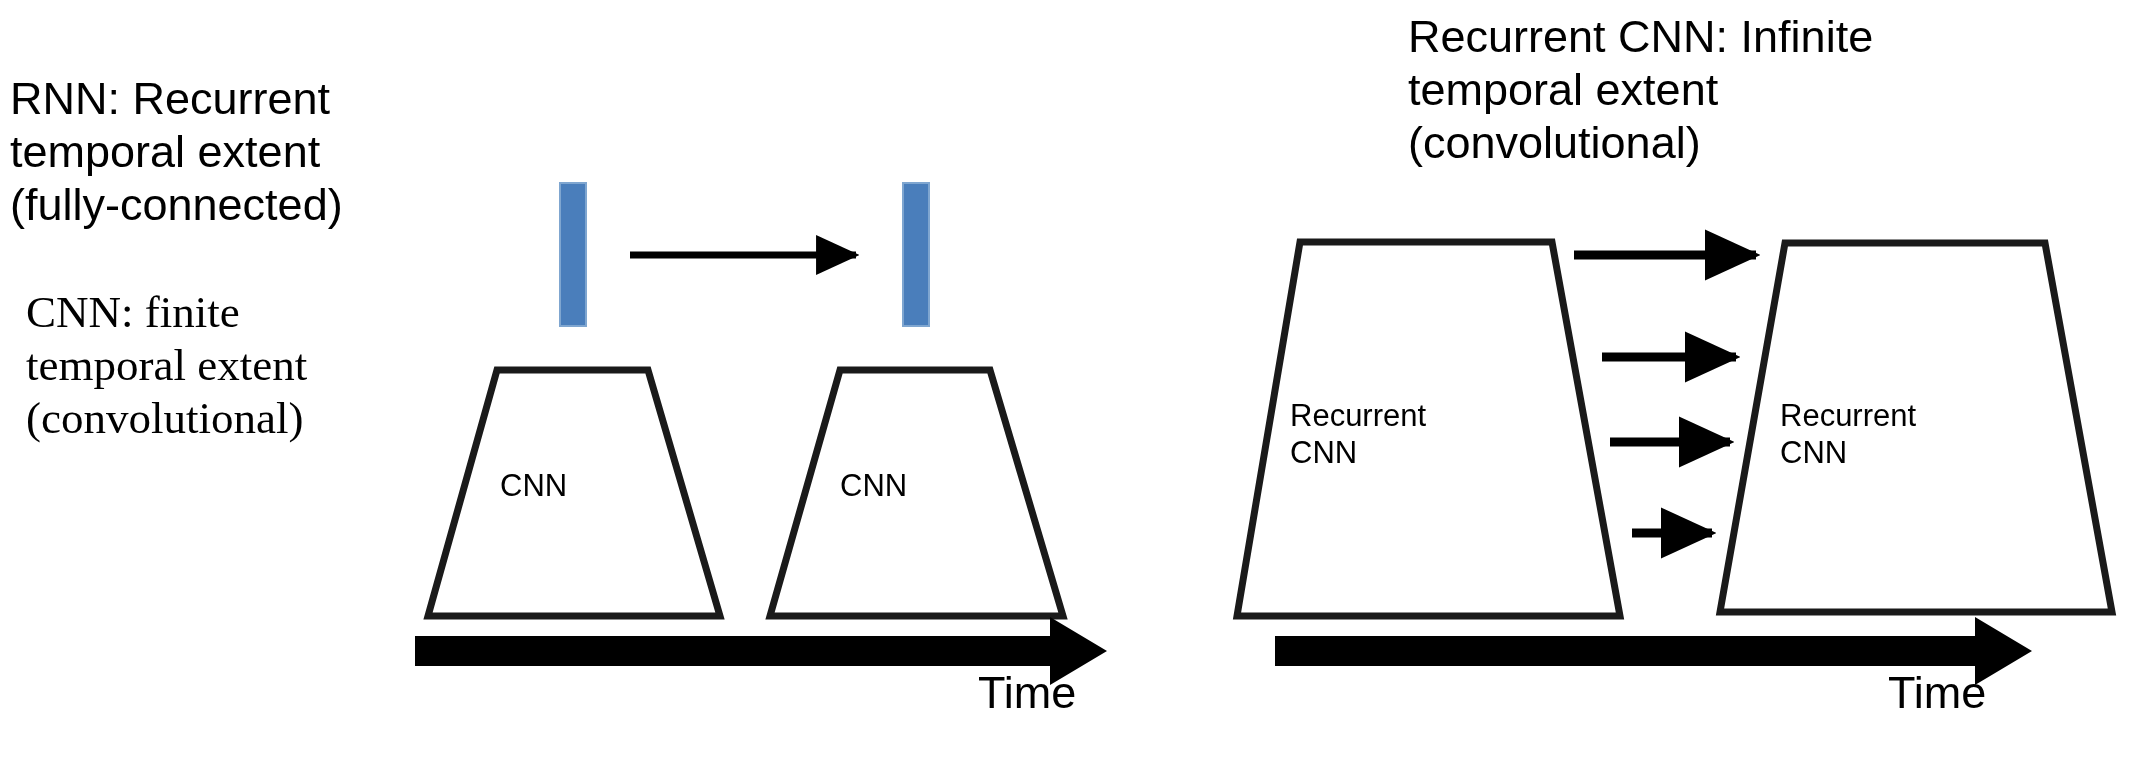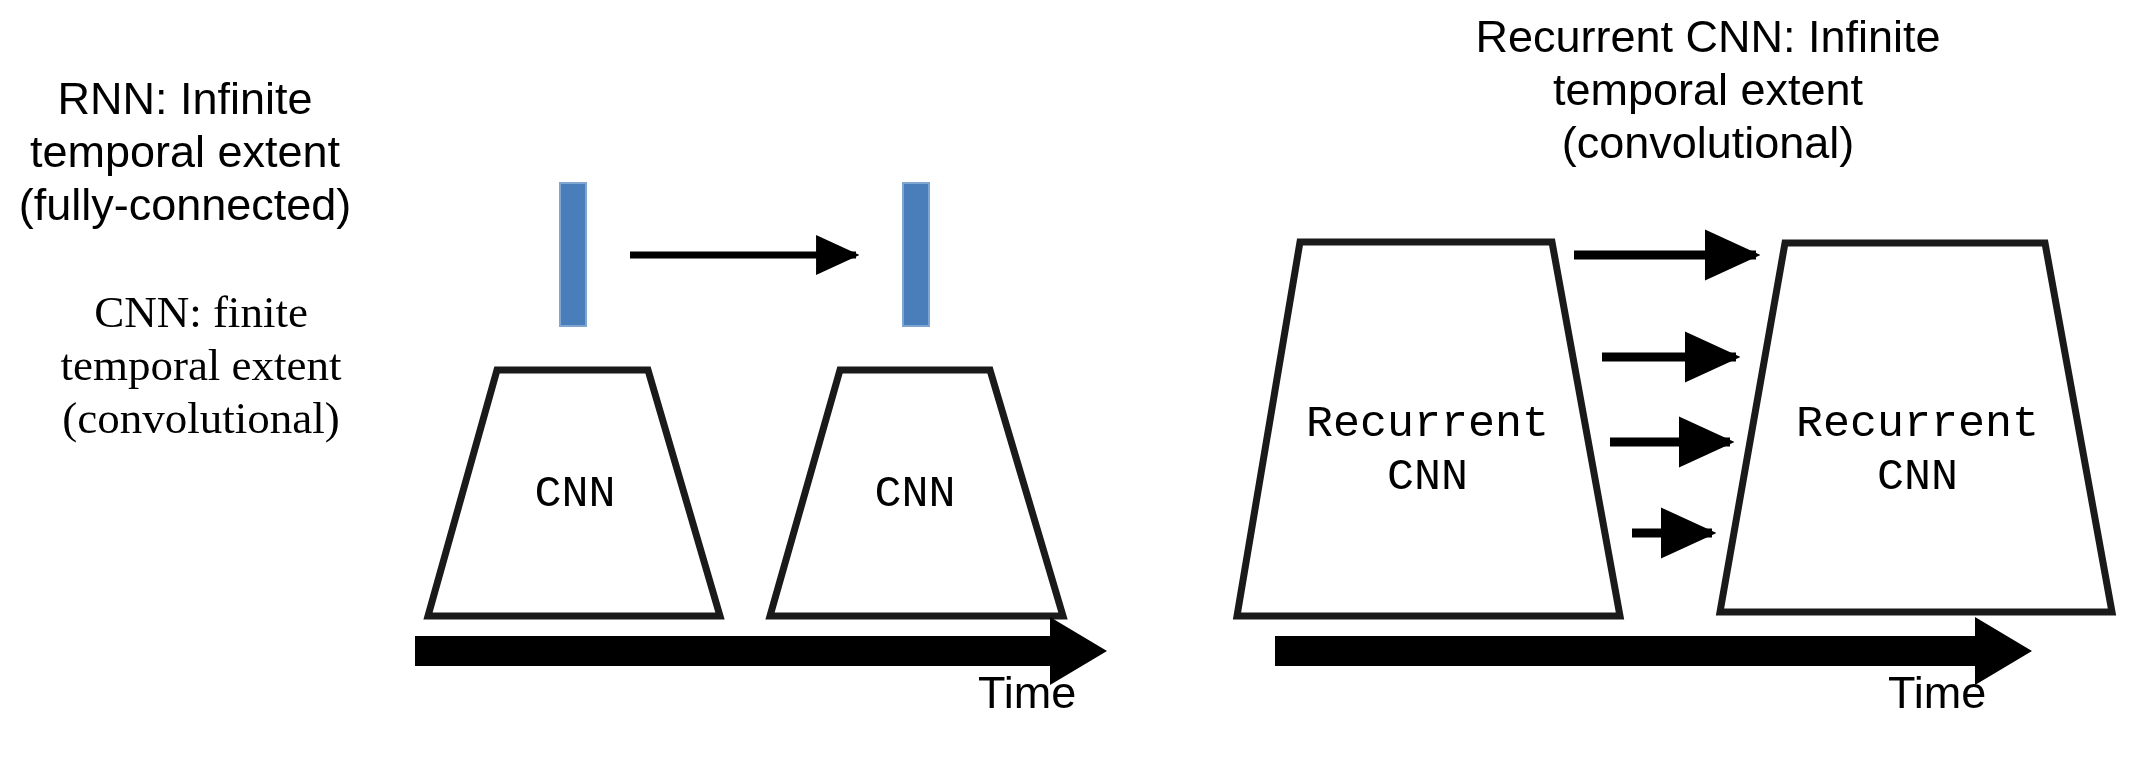--- a/index.html
+++ b/index.html
@@ -27,29 +27,28 @@
     height: 758px;
   }
   .txt {
     position: absolute;
     color: #000000;
     font-family: "Liberation Sans", sans-serif;
     white-space: pre;
     line-height: 1.18;
   }
   .caption {
-    text-align: center;
+    text-align: left;
     font-size: 45px;
     font-weight: 400;
   }
   .shape-label {
-    text-align: center;
-    font-size: 45px;
+    text-align: left;
+    font-size: 31px;
     font-weight: 400;
-    font-family: Liberation Mono, monospace;
   }
   .axis-label {
     font-size: 45px;
     font-weight: 400;
     margin-left: 28px;
   }
   
   #cap-rnn  { left: 10px;  top: 72px;  width: 350px; }
   #cap-cnn  { left: 26px;  top: 286px; width: 350px; font-family: Liberation Serif, serif; }
   
@@ -93,21 +92,21 @@
     <polygon points="1785,243 2045,243 2112,612 1720,612" fill="#ffffff" stroke="#1a1a1a" stroke-width="7" stroke-linejoin="miter"></polygon>
 
     <line x1="1574" y1="255" x2="1756" y2="255" stroke="#000000" stroke-width="9" marker-end="url(#arrowThin)"></line>
     <line x1="1602" y1="357" x2="1736" y2="357" stroke="#000000" stroke-width="9" marker-end="url(#arrowThin)"></line>
     <line x1="1610" y1="442" x2="1730" y2="442" stroke="#000000" stroke-width="9" marker-end="url(#arrowThin)"></line>
     <line x1="1632" y1="533" x2="1712" y2="533" stroke="#000000" stroke-width="9" marker-end="url(#arrowThin)"></line>
 
     <polygon points="1275,636 1975,636 1975,617 2032,651 1975,685 1975,666 1275,666" fill="#000000" stroke="none"></polygon>
   </svg>
 
-  <div class="txt caption" id="cap-rnn">RNN: Infinite
+  <div class="txt caption" id="cap-rnn">RNN: Recurrent
 temporal extent
 (fully-connected)</div>
 
   <div class="txt caption" id="cap-cnn">CNN: finite
 temporal extent
 (convolutional)</div>
 
   <div class="txt caption" id="cap-rcnn">Recurrent CNN: Infinite
 temporal extent
 (convolutional)</div>

